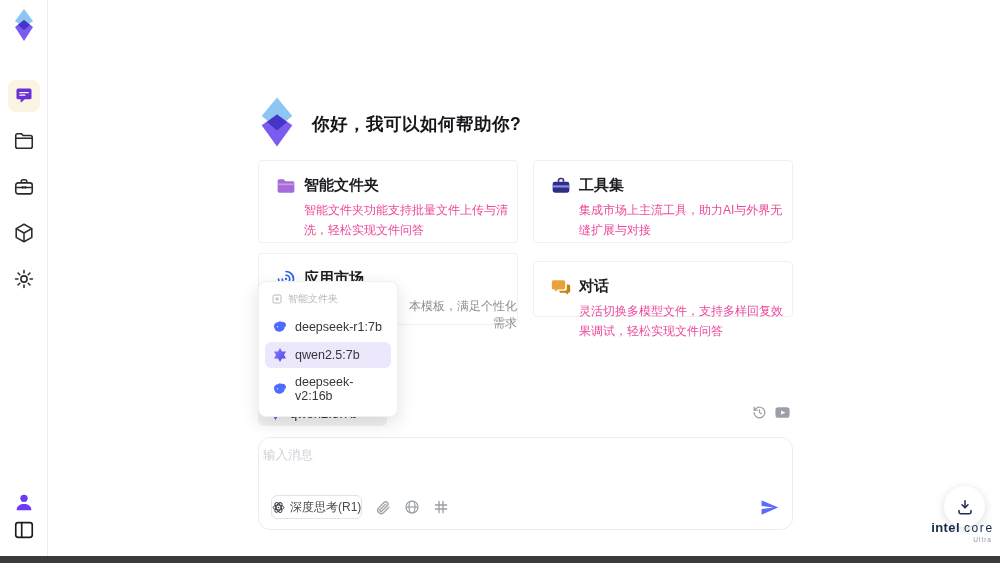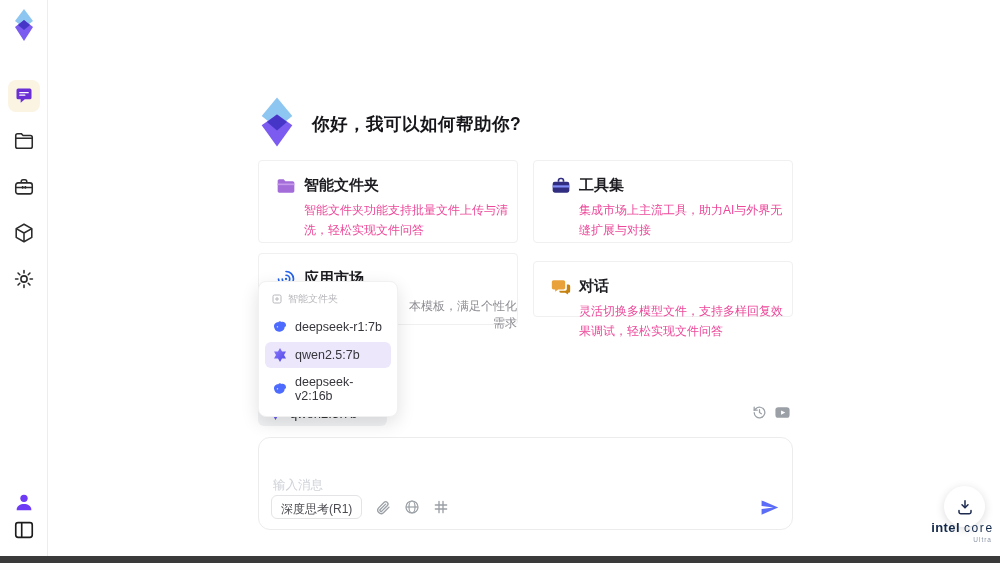--- a/index.html
+++ b/index.html
@@ -41,26 +41,26 @@
   
   .model-selector { position:absolute; left:258px; top:400px; height:26px; display:inline-flex; align-items:center;
     gap:7px; padding:0 10px; background:#f1f2f4; border-radius:6px; font-size:13px; color:#333; cursor:pointer; }
   .model-selector svg.m-icon { width:15px; height:15px; }
   .model-selector svg.chev { width:13px; height:13px; }
   .row-right-icon { position:absolute; cursor:pointer; }
   .row-right-icon svg { display:block; }
   
   .composer { position:absolute; left:258px; top:437px; width:535px; height:93px; background:#fff;
     border:1px solid #ececec; border-radius:12px; }
-  .composer textarea { position:absolute; left:14px; top:9px; width:505px; height:38px; border:none; outline:none;
-    resize:none; font-family:"Liberation Sans",sans-serif; font-size:12.5px; color:#333; background:transparent;margin-top:30px; }
+  .composer textarea { position:absolute; left:4px; top:9px; width:505px; height:38px; border:none; outline:none;
+    resize:none; font-family:"Liberation Sans",sans-serif; font-size:12.5px; color:#333; background:transparent; }
   .composer textarea::placeholder { color:#cfd2d8; }
   .composer-tools { position:absolute; left:12px; bottom:10px; display:flex; align-items:center; gap:13px; }
-  .deep-pill { display:inline-flex; align-items:center; gap:5px; height:24px; padding:0 9px; border:1px solid #e4e4e6;
-    border-radius:6px; font-size:12px; color:#4a4a50; background:#fff; cursor:pointer;flex-direction:column; }
+  .deep-pill { display:inline-flex; align-items:center; gap:5px; height:24px; padding:0 0; border:1px solid #e4e4e6;
+    border-radius:6px; font-size:12px; color:#4a4a50; background:#fff; cursor:pointer; }
   .deep-pill svg { width:13px; height:13px; }
   .tool-icon { width:16px; height:16px; cursor:pointer; }
   .tool-icon svg { width:100%; height:100%; display:block; }
   .send-btn { position:absolute; right:13px; bottom:12px; width:19px; height:19px; cursor:pointer; }
   .send-btn svg { width:100%; height:100%; display:block; }
   
   .fab { position:absolute; left:944px; top:486px; width:41px; height:41px; border-radius:50%; background:#fff;
     box-shadow:0 2px 10px rgba(0,0,0,.14); display:flex; align-items:center; justify-content:center; cursor:pointer; z-index:30; }
   .fab svg { width:18px; height:18px; }
   .intel-badge { position:absolute; left:925px; top:520px; width:75px; text-align:center; color:#13294b; z-index:30; }

